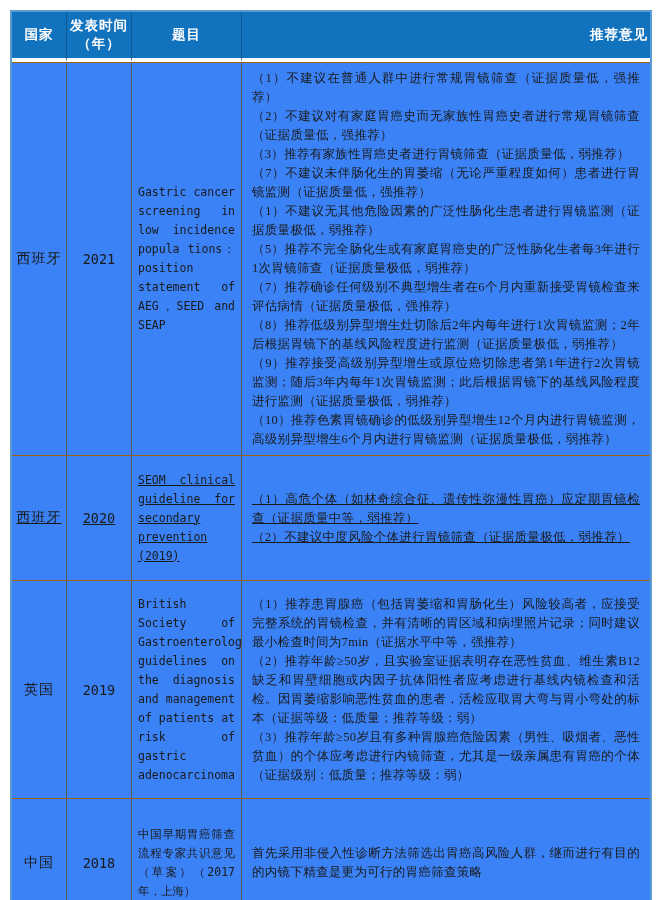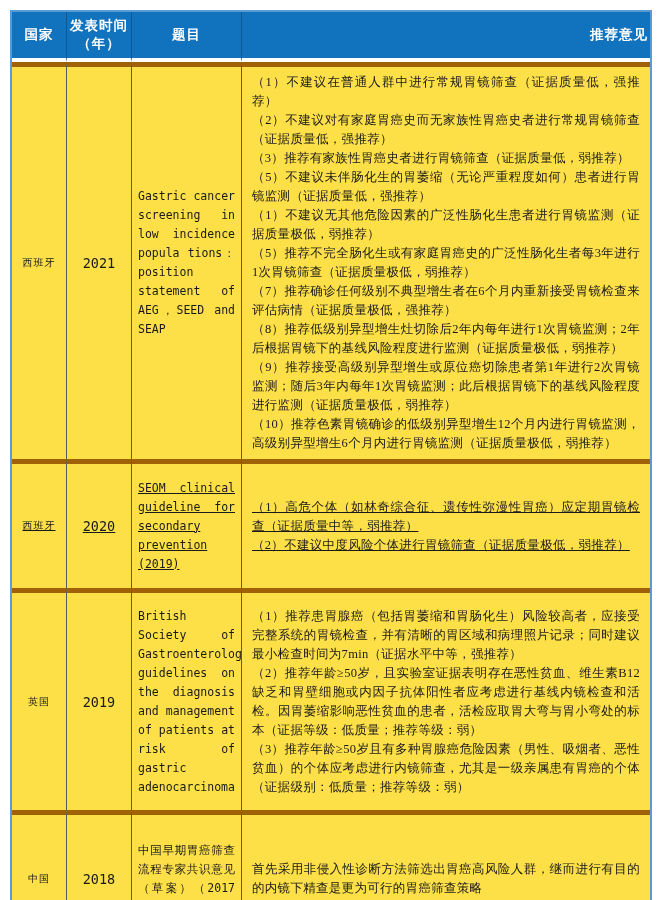--- a/index.html
+++ b/index.html
@@ -40,34 +40,34 @@
     white-space: pre-line;
     border-right: 1px solid rgba(0,0,0,0.22);
     border-bottom: 4px solid #ffffff;
     letter-spacing: 1px;
   }
   thead th:last-child { border-right: none; text-align: right; }
   
   tbody td {
     vertical-align: middle;
     border-right: 1px solid #595959;
-    border-top: 5px solid #a16207;
+    border-top: 1px solid #a16207;
     font-size: 13px;
     padding: 4px;
-    background: #fde047;
+    background: #3b82f6;
     overflow: hidden;
   }
   tbody td:last-child { border-right: none; }
   tbody tr:nth-child(1) td { height: 378px; }
   tbody tr:nth-child(2) td { height: 112px; text-decoration: underline; }
   tbody tr:nth-child(3) td { height: 205px; }
   tbody tr:nth-child(4) td { height: 116px; }
   .country-cell {
     text-align: center;
-    font-size: 10px;
+    font-size: 14px;
     letter-spacing: 1px;
   }
   .year-cell {
     text-align: center;
     font-family: "DejaVu Sans Mono", monospace;
     font-size: 13.5px;
   }
   .title-cell {
     font-family: "DejaVu Sans Mono", "Liberation Serif", monospace;
     font-size: 11.5px;
@@ -109,21 +109,21 @@
     </thead>
     <tbody>
   <tr>
     <td class="country-cell">西班牙</td>
     <td class="year-cell">2021</td>
     <td class="title-cell">Gastric cancer screening in low incidence popula tions：position statement of AEG，SEED and SEAP</td>
     <td class="rec-cell">
             <div class="rec-item">（1）不建议在普通人群中进行常规胃镜筛查（证据质量低，强推荐）</div>
             <div class="rec-item">（2）不建议对有家庭胃癌史而无家族性胃癌史者进行常规胃镜筛查（证据质量低，强推荐）</div>
             <div class="rec-item">（3）推荐有家族性胃癌史者进行胃镜筛查（证据质量低，弱推荐）</div>
-            <div class="rec-item">（5）不建议未伴肠化生的胃萎缩（无论严重程度如何）患者进行胃镜监测（证据质量低，强推荐）</div>
+            <div class="rec-item">（7）不建议未伴肠化生的胃萎缩（无论严重程度如何）患者进行胃镜监测（证据质量低，强推荐）</div>
             <div class="rec-item">（1）不建议无其他危险因素的广泛性肠化生患者进行胃镜监测（证据质量极低，弱推荐）</div>
             <div class="rec-item">（5）推荐不完全肠化生或有家庭胃癌史的广泛性肠化生者每3年进行1次胃镜筛查（证据质量极低，弱推荐）</div>
             <div class="rec-item">（7）推荐确诊任何级别不典型增生者在6个月内重新接受胃镜检查来评估病情（证据质量极低，强推荐）</div>
             <div class="rec-item">（8）推荐低级别异型增生灶切除后2年内每年进行1次胃镜监测；2年后根据胃镜下的基线风险程度进行监测（证据质量极低，弱推荐）</div>
             <div class="rec-item">（9）推荐接受高级别异型增生或原位癌切除患者第1年进行2次胃镜监测；随后3年内每年1次胃镜监测；此后根据胃镜下的基线风险程度进行监测（证据质量极低，弱推荐）</div>
             <div class="rec-item">（10）推荐色素胃镜确诊的低级别异型增生12个月内进行胃镜监测，高级别异型增生6个月内进行胃镜监测（证据质量极低，弱推荐）</div>
           </td>
   </tr>
 
   <tr>

